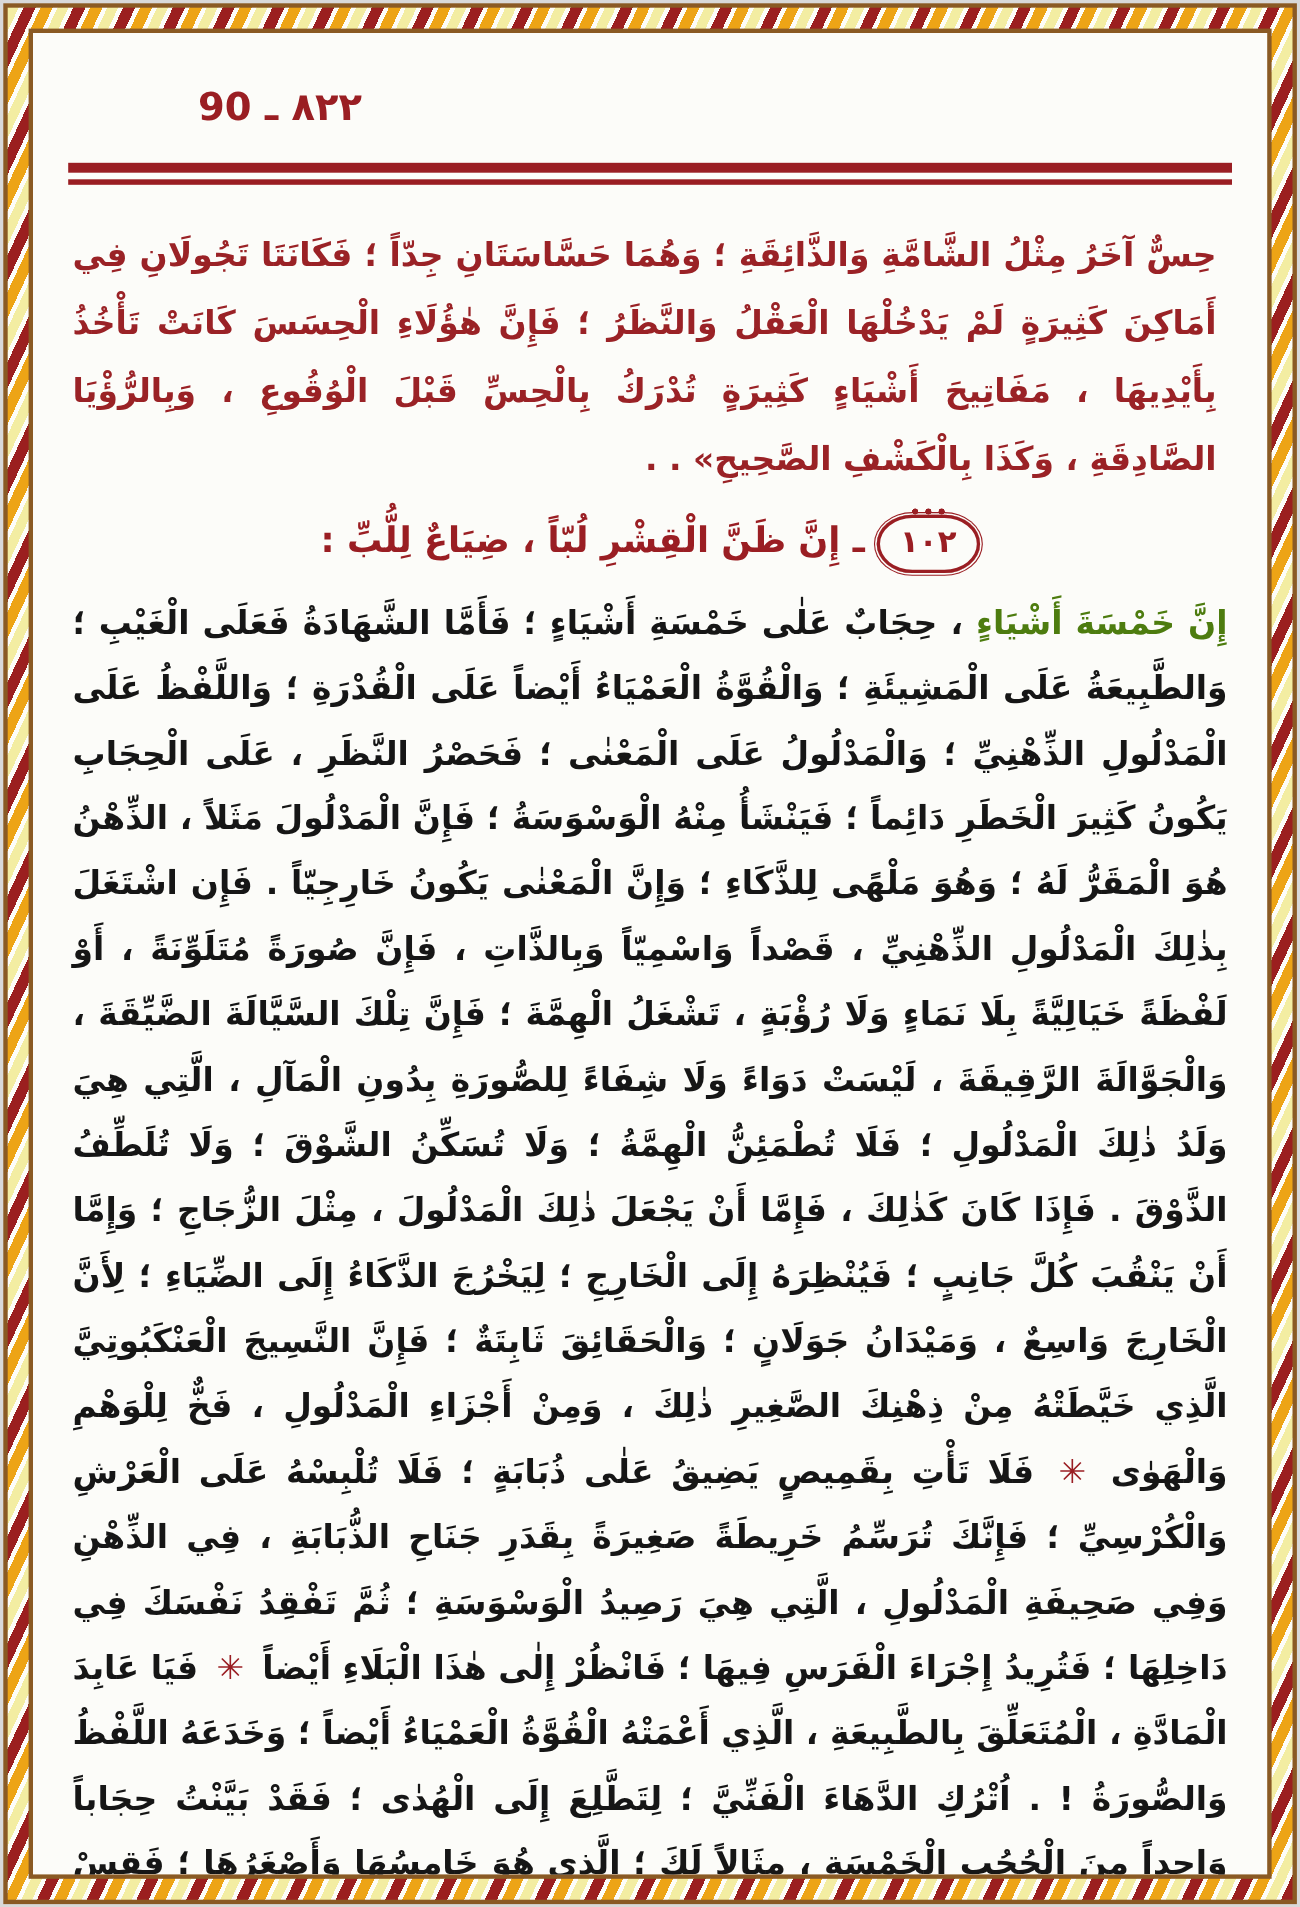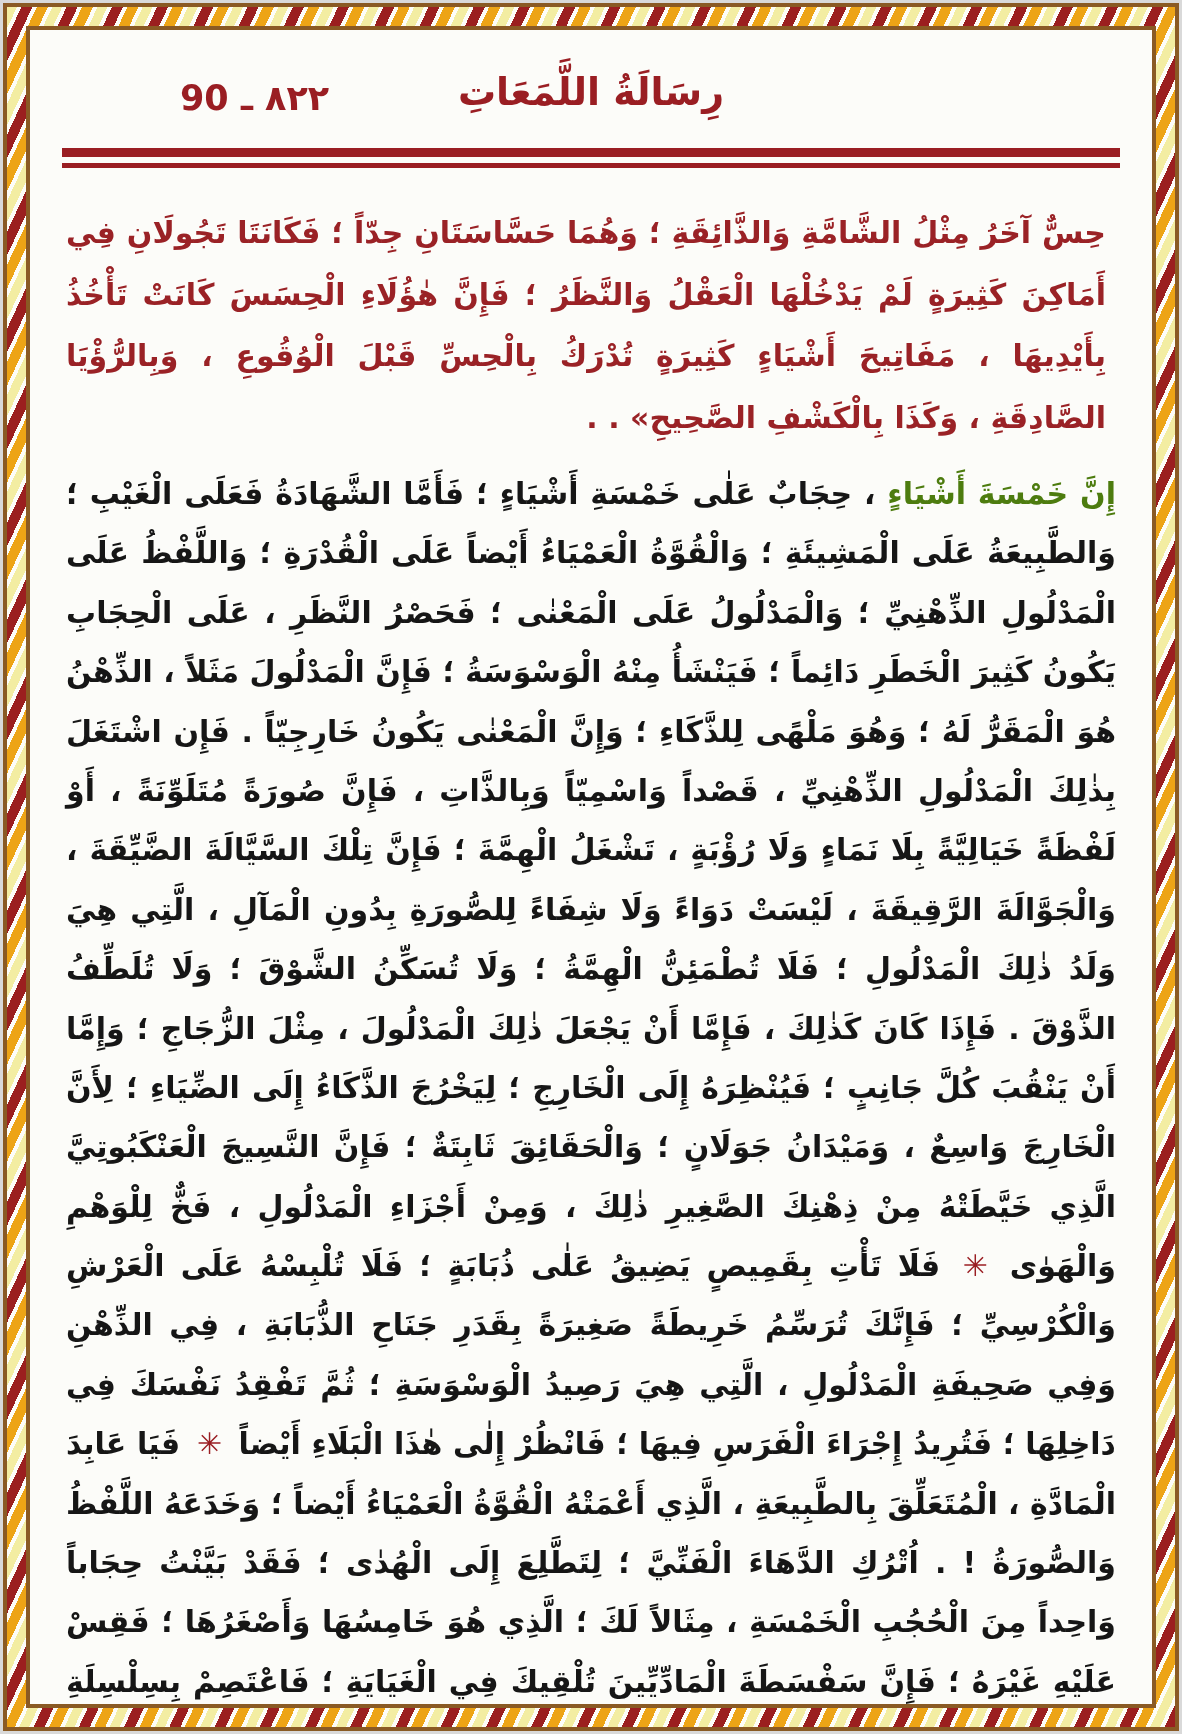--- a/index.html
+++ b/index.html
@@ -136,29 +136,31 @@
 <body>
 
 <div class="sheet">
   <div class="frame-outer">
     <div class="frame-chain">
       <div class="frame-inner">
         <div class="content">
 
           <div class="header">
             <div class="page-number">٨٢٢ ـ 90</div>
-            <div class="title-wrap">
-              <h1 class="doc-title">رِسَالَةُ اللَّمَعَاتِ</h1>
-            </div>
           </div>
 
           <div class="double-rule"></div>
 
           <p class="quote">حِسٌّ آخَرُ مِثْلُ الشَّامَّةِ وَالذَّائِقَةِ ؛ وَهُمَا حَسَّاسَتَانِ جِدّاً ؛ فَكَانَتَا تَجُولَانِ فِي أَمَاكِنَ كَثِيرَةٍ لَمْ يَدْخُلْهَا الْعَقْلُ وَالنَّظَرُ ؛ فَإِنَّ هٰؤُلَاءِ الْحِسَسَ كَانَتْ تَأْخُذُ بِأَيْدِيهَا ، مَفَاتِيحَ أَشْيَاءٍ كَثِيرَةٍ تُدْرَكُ بِالْحِسِّ قَبْلَ الْوُقُوعِ ، وَبِالرُّؤْيَا الصَّادِقَةِ ، وَكَذَا بِالْكَشْفِ الصَّحِيحِ» . .</p>
 
+          <div class="section-heading">
+            <span class="cartouche"><span>١٠٢</span></span>
+            <span>ـ</span>
+            <span>إِنَّ ظَنَّ الْقِشْرِ لُبّاً ، ضِيَاعٌ لِلُّبِّ :</span>
+          </div>
 
           <p class="body-text"><span class="lead-red">إِنَّ خَمْسَةَ أَشْيَاءٍ</span><span> ، حِجَابٌ عَلٰى خَمْسَةِ أَشْيَاءٍ ؛ فَأَمَّا الشَّهَادَةُ فَعَلَى الْغَيْبِ ؛ وَالطَّبِيعَةُ عَلَى الْمَشِيئَةِ ؛ وَالْقُوَّةُ الْعَمْيَاءُ أَيْضاً عَلَى الْقُدْرَةِ ؛ وَاللَّفْظُ عَلَى الْمَدْلُولِ الذِّهْنِيِّ ؛ وَالْمَدْلُولُ عَلَى الْمَعْنٰى ؛ فَحَصْرُ النَّظَرِ ، عَلَى الْحِجَابِ يَكُونُ كَثِيرَ الْخَطَرِ دَائِماً ؛ فَيَنْشَأُ مِنْهُ الْوَسْوَسَةُ ؛ فَإِنَّ الْمَدْلُولَ مَثَلاً ، الذِّهْنُ هُوَ الْمَقَرُّ لَهُ ؛ وَهُوَ مَلْهًى لِلذَّكَاءِ ؛ وَإِنَّ الْمَعْنٰى يَكُونُ خَارِجِيّاً . فَإِن اشْتَغَلَ بِذٰلِكَ الْمَدْلُولِ الذِّهْنِيِّ ، قَصْداً وَاسْمِيّاً وَبِالذَّاتِ ، فَإِنَّ صُورَةً مُتَلَوِّنَةً ، أَوْ لَفْظَةً خَيَالِيَّةً بِلَا نَمَاءٍ وَلَا رُؤْبَةٍ ، تَشْغَلُ الْهِمَّةَ ؛ فَإِنَّ تِلْكَ السَّيَّالَةَ الضَّيِّقَةَ ، وَالْجَوَّالَةَ الرَّقِيقَةَ ، لَيْسَتْ دَوَاءً وَلَا شِفَاءً لِلصُّورَةِ بِدُونِ الْمَآلِ ، الَّتِي هِيَ وَلَدُ ذٰلِكَ الْمَدْلُولِ ؛ فَلَا تُطْمَئِنُّ الْهِمَّةُ ؛ وَلَا تُسَكِّنُ الشَّوْقَ ؛ وَلَا تُلَطِّفُ الذَّوْقَ . فَإِذَا كَانَ كَذٰلِكَ ، فَإِمَّا أَنْ يَجْعَلَ ذٰلِكَ الْمَدْلُولَ ، مِثْلَ الزُّجَاجِ ؛ وَإِمَّا أَنْ يَنْقُبَ كُلَّ جَانِبٍ ؛ فَيُنْظِرَهُ إِلَى الْخَارِجِ ؛ لِيَخْرُجَ الذَّكَاءُ إِلَى الضِّيَاءِ ؛ لِأَنَّ الْخَارِجَ وَاسِعٌ ، وَمَيْدَانُ جَوَلَانٍ ؛ وَالْحَقَائِقَ ثَابِتَةٌ ؛ فَإِنَّ النَّسِيجَ الْعَنْكَبُوتِيَّ الَّذِي خَيَّطَتْهُ مِنْ ذِهْنِكَ الصَّغِيرِ ذٰلِكَ ، وَمِنْ أَجْزَاءِ الْمَدْلُولِ ، فَخٌّ لِلْوَهْمِ وَالْهَوٰى </span><span class="rosette">✳</span><span> فَلَا تَأْتِ بِقَمِيصٍ يَضِيقُ عَلٰى ذُبَابَةٍ ؛ فَلَا تُلْبِسْهُ عَلَى الْعَرْشِ وَالْكُرْسِيِّ ؛ فَإِنَّكَ تُرَسِّمُ خَرِيطَةً صَغِيرَةً بِقَدَرِ جَنَاحِ الذُّبَابَةِ ، فِي الذِّهْنِ وَفِي صَحِيفَةِ الْمَدْلُولِ ، الَّتِي هِيَ رَصِيدُ الْوَسْوَسَةِ ؛ ثُمَّ تَفْقِدُ نَفْسَكَ فِي دَاخِلِهَا ؛ فَتُرِيدُ إِجْرَاءَ الْفَرَسِ فِيهَا ؛ فَانْظُرْ إِلٰى هٰذَا الْبَلَاءِ أَيْضاً </span><span class="rosette">✳</span><span> فَيَا عَابِدَ الْمَادَّةِ ، الْمُتَعَلِّقَ بِالطَّبِيعَةِ ، الَّذِي أَعْمَتْهُ الْقُوَّةُ الْعَمْيَاءُ أَيْضاً ؛ وَخَدَعَهُ اللَّفْظُ وَالصُّورَةُ ! . اُتْرُكِ الدَّهَاءَ الْفَنِّيَّ ؛ لِتَطَّلِعَ إِلَى الْهُدٰى ؛ فَقَدْ بَيَّنْتُ حِجَاباً وَاحِداً مِنَ الْحُجُبِ الْخَمْسَةِ ، مِثَالاً لَكَ ؛ الَّذِي هُوَ خَامِسُهَا وَأَصْغَرُهَا ؛ فَقِسْ عَلَيْهِ غَيْرَهُ ؛ فَإِنَّ سَفْسَطَةَ الْمَادِّيِّينَ تُلْقِيكَ فِي الْغَيَايَةِ ؛ فَاعْتَصِمْ بِسِلْسِلَةِ السَّمَاءِ ؛ فَإِنَّهَا تُوصِلُنَا إِلَى الْجَنَّةِ الْعُلْيَا . .</span></p>
 
         </div>
       </div>
     </div>
   </div>
 </div>
 
 </body></html>

